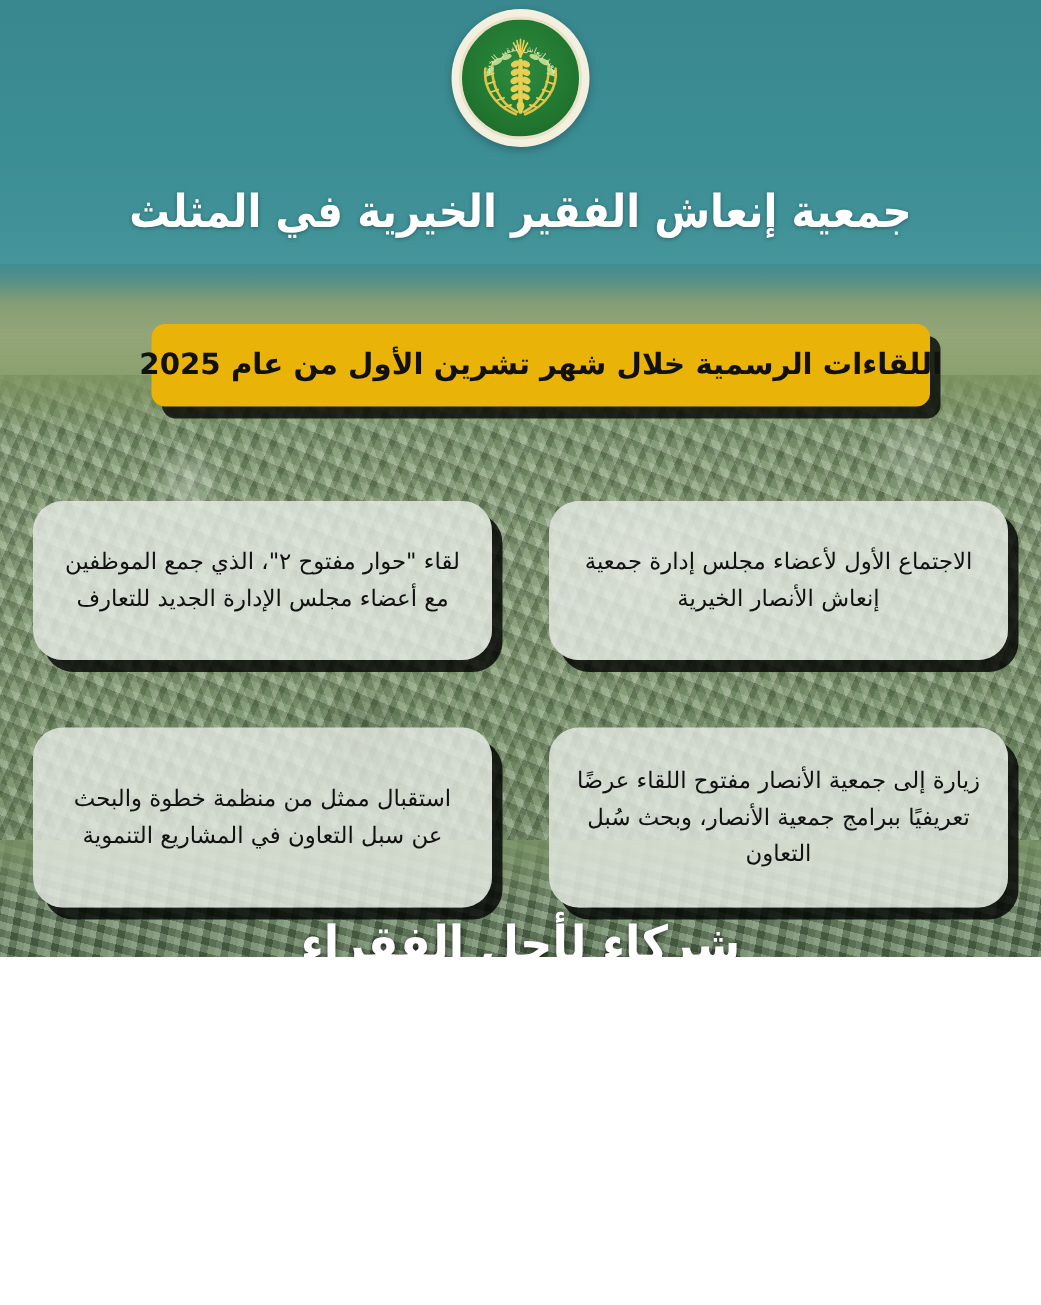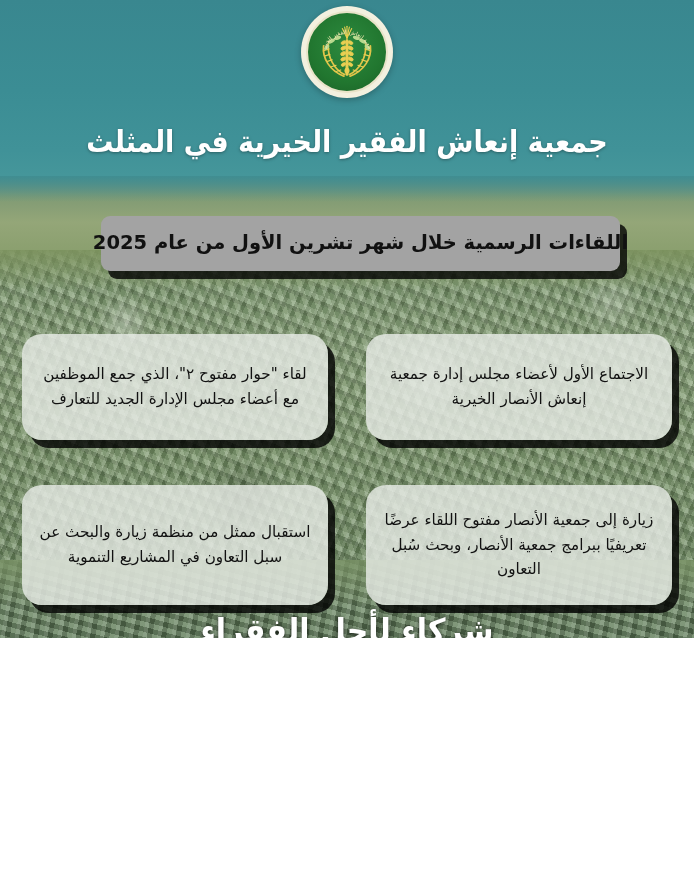--- a/index.html
+++ b/index.html
@@ -119,21 +119,21 @@
     font-size:27px; font-weight:700; color:#ffffff;
     letter-spacing:-1px;
     text-shadow:0 1px 3px rgba(0,0,0,.35);
     transform:scaleY(1.12);
   }
 
   
   .title-card{
     position:absolute; left:101px; top:216px;
     width:519px; height:55px;
-    background:#a3a3a3;
+    background:#eab308;
     border-radius:9px;
     box-shadow:7px 8px 0 rgba(0,0,0,.78);
     display:flex; align-items:center; justify-content:center;
     z-index:7;
   }
   .title-text{
     font-size:19.5px; font-weight:700; color:#111;
     line-height:1.25; padding:0 16px; text-align:center;
     white-space:nowrap;
   }
@@ -260,19 +260,19 @@
     <div class="card">
       <div class="card-text">الاجتماع الأول  لأعضاء مجلس إدارة جمعية إنعاش الأنصار الخيرية</div>
     </div>
     <div class="card">
       <div class="card-text">لقاء "حوار مفتوح ٢"، الذي جمع الموظفين مع أعضاء مجلس الإدارة الجديد للتعارف</div>
     </div>
     <div class="card">
       <div class="card-text">زيارة إلى جمعية الأنصار مفتوح اللقاء عرضًا تعريفيًا ببرامج جمعية الأنصار، وبحث سُبل التعاون</div>
     </div>
     <div class="card">
-      <div class="card-text">استقبال  ممثل من منظمة زيارة والبحث عن سبل التعاون في المشاريع التنموية</div>
+      <div class="card-text">استقبال  ممثل من منظمة خطوة والبحث عن سبل التعاون في المشاريع التنموية</div>
     </div>
   </div>
 
   <div class="footer-caption">شركاء لأجل الفقراء</div>
 
 </div>
 
 </body></html>

